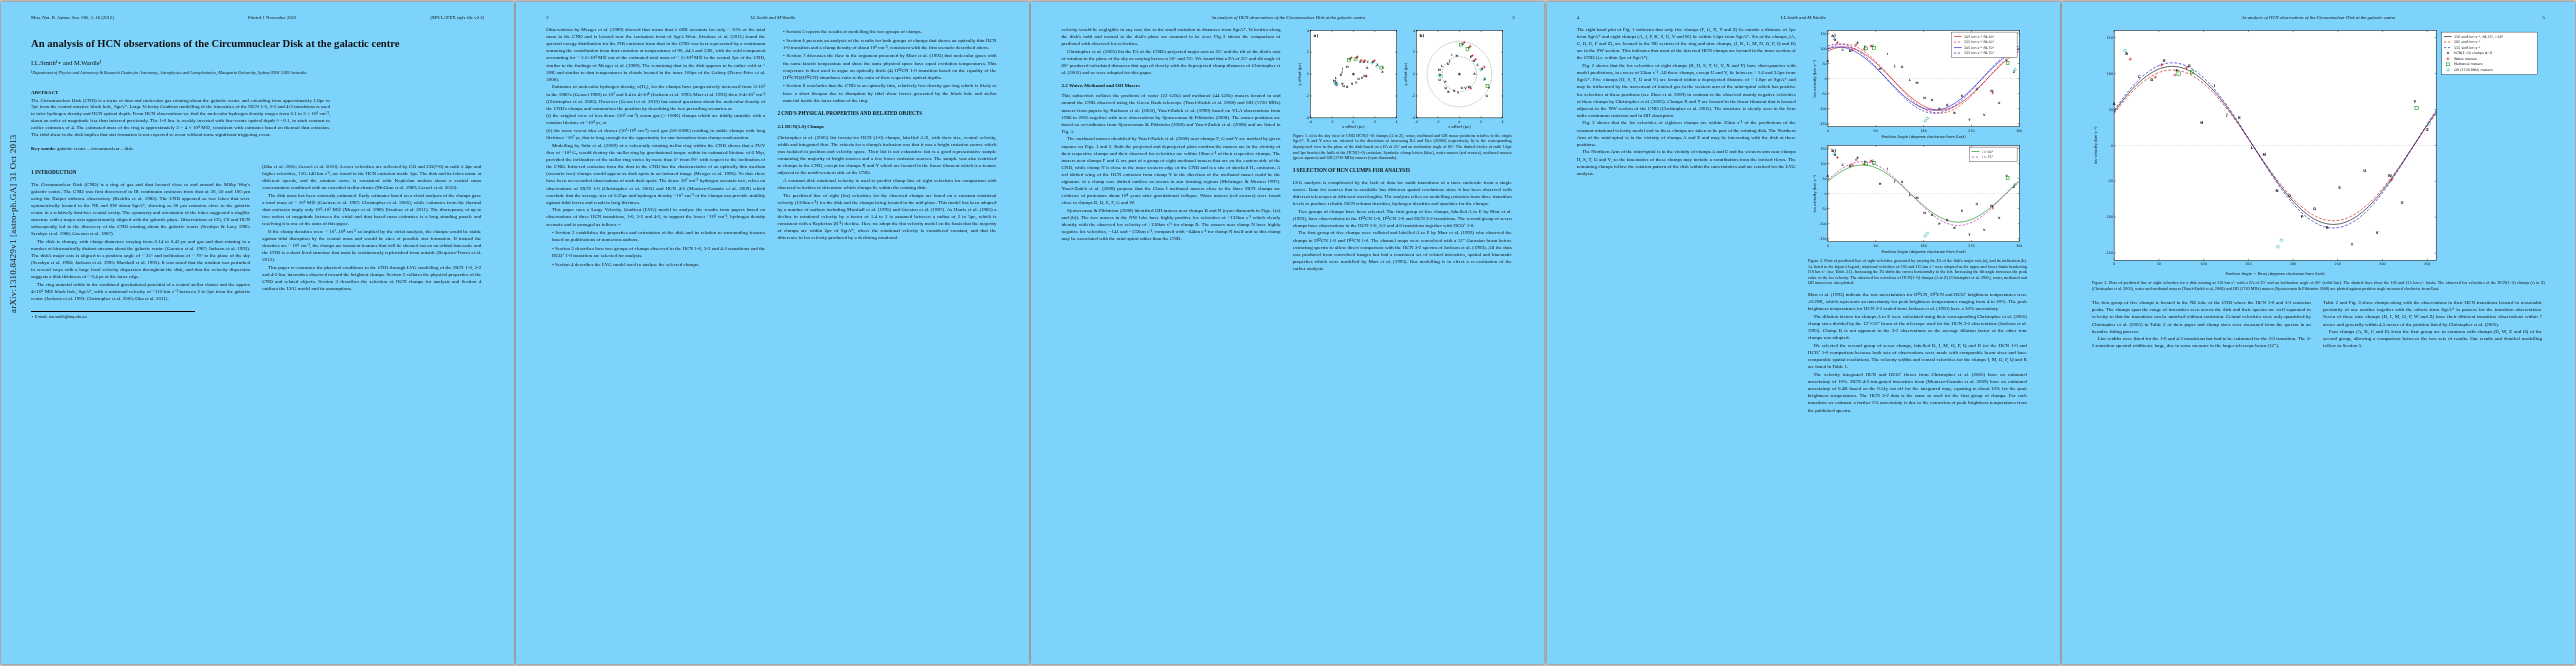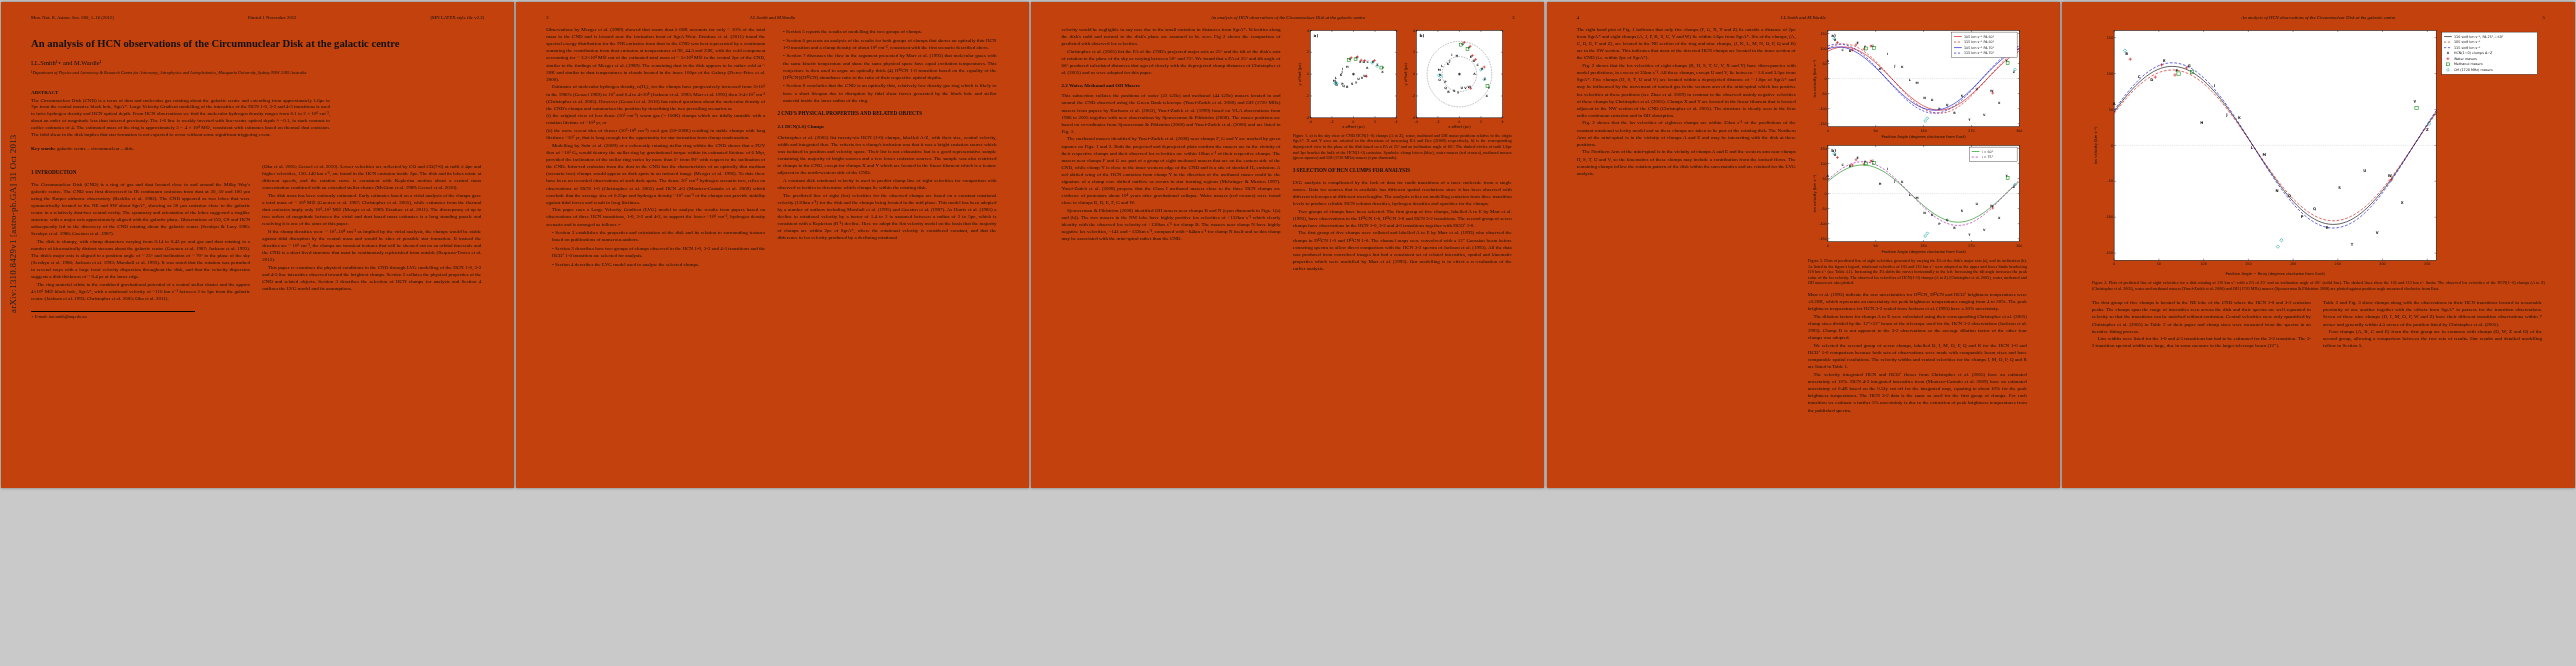--- a/index.html
+++ b/index.html
@@ -1,17 +1,17 @@
 <!DOCTYPE html>
 <html style="font-size:9px"><head>
 <meta charset="utf-8">
 <style>
   html,body{margin:0;padding:0;background:#c9c9c9;}
   body{width:2576px;height:667px;display:flex;font-family:"Liberation Serif",serif;color:#111;overflow:hidden;}
-  .page{width:513px;height:486px;background:#c2410c;margin:2.2px 1.1px;box-sizing:border-box;
+  .page{width:513px;height:662px;background:#7dd3fc;margin:2.2px 1.1px;box-sizing:border-box;
         padding:13.3px 30px 14.5px 30px;position:relative;box-shadow:0 0 2.8px rgba(0,0,0,.45);overflow:hidden;flex:0 0 auto;}
   
   .runhead{font-size:4.7px;display:flex;justify-content:space-between;align-items:baseline;margin-bottom:5.6px;}
   .rh-center{position:relative;text-align:center;font-style:italic;font-size:4.7px;margin-bottom:5.6px;}
   .rh-center .pn-left{position:absolute;left:0;top:0;font-style:normal;}
   .rh-center .pn-right{position:absolute;right:0;top:0;font-style:normal;}
   
   .paper-title{font-size:10.6px;font-weight:bold;line-height:1.25;margin:16.7px 0 9px 0;width:88%;}
   .authors{font-size:6.4px;margin:0 0 2.8px 0;}
   .affil{font-size:4.3px;font-style:italic;margin-bottom:14.5px;width:80%;}

